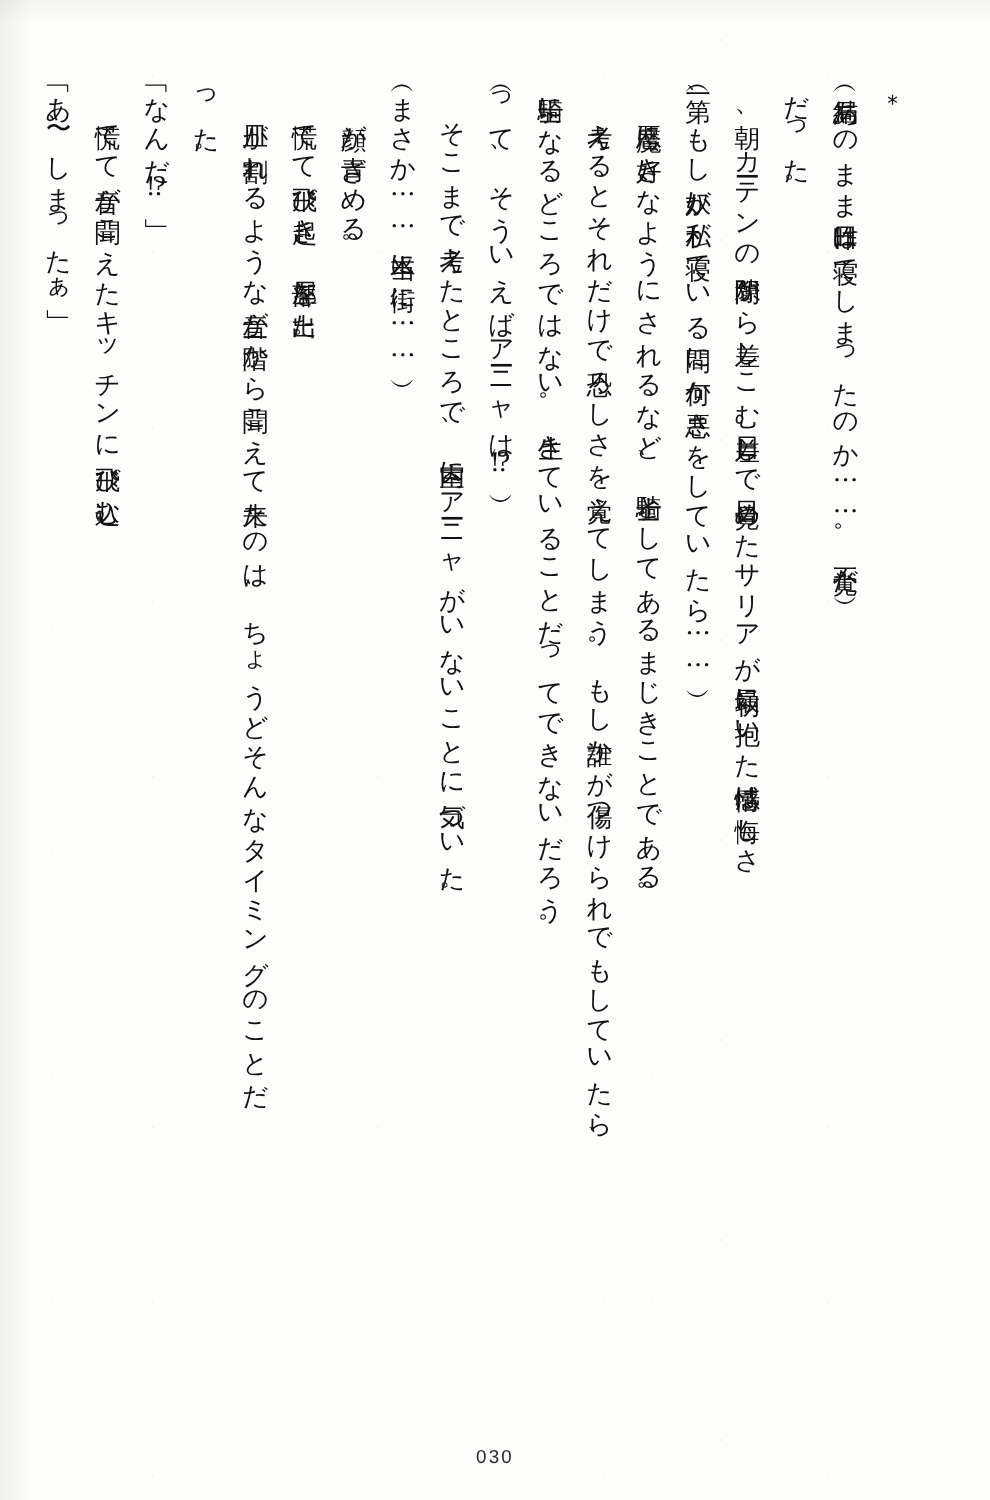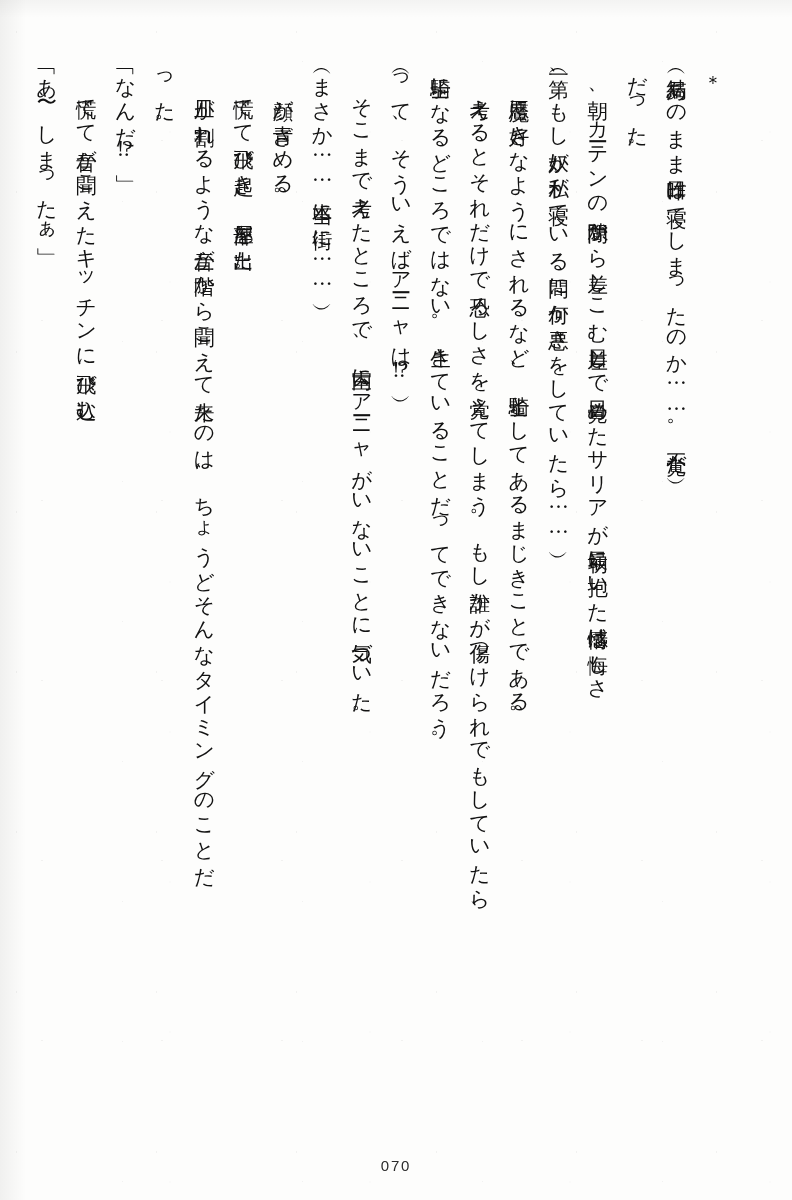--- a/index.html
+++ b/index.html
@@ -123,15 +123,15 @@
     <p>（まさか……本当に街に……）</p>
     <p>　顔が青ざめる。</p>
     <p>　慌てて飛び起き、部屋を出た。</p>
     <p>　皿が割れるような音が一階から聞こえて来たのは、ちょうどそんなタイミングのことだ</p>
     <p>った。</p>
     <p>「なんだ⁉」</p>
     <p>　慌てて音が聞こえたキッチンに飛び込む。</p>
     <p>「あ〜、しまったぁ」</p>
   </div>
 
-  <div id="page-number">070</div>
+  <div id="page-number">030</div>
 
 </div>
 
 </body></html>

